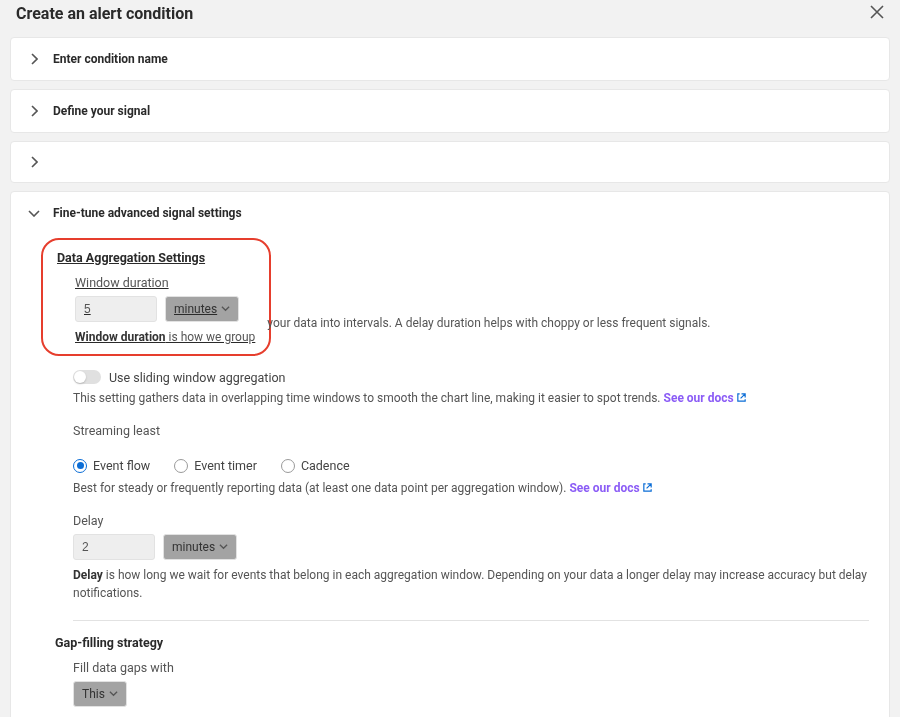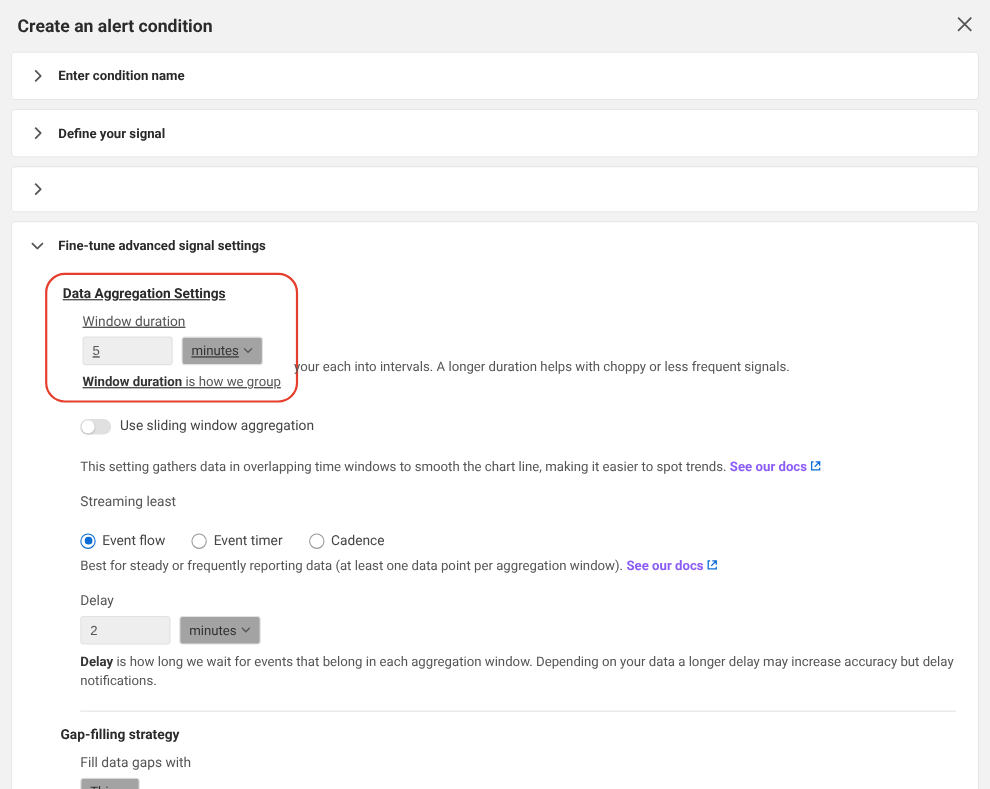--- a/index.html
+++ b/index.html
@@ -1,38 +1,38 @@
 <!DOCTYPE html>
 <html><head>
   <meta charset="utf-8">
   <style>
     * { box-sizing: border-box; margin: 0; padding: 0; }
     body { font-family: -apple-system, BlinkMacSystemFont, "Segoe UI", Roboto, Arial, sans-serif; background: #f2f2f2; font-size: 13px; color: #2a2a2a; width:900px; }
     .dialog { width: 900px; background: #f2f2f2; }
-    .dialog-header { display: flex; justify-content: space-between; align-items: center; padding: 14px 16px 10px; }
+    .dialog-header { display: flex; justify-content: space-between; align-items: center; padding: 4px 16px 10px; }
     .dialog-header h1 { font-size: 16px; font-weight: 700; }
     .close-btn { background: none; border: none; cursor: pointer; color: #555; }
     .close-btn svg { width: 14px; height: 14px; }
     .section { background: #fff; border: 1px solid #e7e7e7; border-radius: 4px; margin: 4px 10px 8px; }
     .section-header { display: flex; align-items: center; gap: 12px; padding: 14px 16px; cursor: pointer; }
     .section-header .chevron { width: 14px; display:flex; justify-content:center; color:#555;}
     .section-header .title { font-size: 12px; font-weight: 700; }
     .section-body { padding: 4px 20px 18px 44px; }
     .highlight-box { border: 2.5px solid #e63e2d; border-radius: 18px; padding: 10px 14px 8px; margin-left:-14px; display:inline-block; min-width: 210px; position:relative;text-decoration:underline;}
     .subhead { font-weight: 700; font-size: 12.5px; margin-bottom: 10px; }
     .field-label { font-size: 12.5px; color: #555; margin-bottom: 6px; margin-top: 2px;}
     .row { display: flex; gap: 8px; align-items: center; margin-bottom: 6px; }
     .input { background: #eeeeee; border: 1px solid #e2e2e2; border-radius: 3px; padding: 5px 8px; font-size: 12px; width: 82px; color:#555;}
     .select { background: #a3a3a3; border: 1px solid #e2e2e2; border-radius: 3px; padding: 5px 8px; font-size: 12px; display:flex; align-items:center; gap:4px; cursor:pointer; color:#333;}
     .select svg { width: 9px; height: 9px; }
     .desc { font-size: 12px; color: #555; line-height: 1.5; }
     .desc b { font-weight: 700; color: #333; }
     .link { color: #8b5cf6; text-decoration: none; cursor:pointer;font-weight:bold;}
     .link svg { width:11px; height:11px; vertical-align:-1px; margin-left:2px;}
-    .toggle-row { display:flex; align-items:center; gap:8px; margin-top:14px; margin-bottom:20px;}
+    .toggle-row { display:flex; align-items:flex-start; gap:8px; margin-top:14px; margin-bottom:4px;}
     .toggle { width: 28px; height: 14px; background: #e0e0e0; border-radius: 7px; position: relative; cursor:pointer;}
     .toggle::after { content:''; position:absolute; left:1px; top:1px; width:12px; height:12px; background:#fff; border-radius:50%; box-shadow:0 1px 2px rgba(0,0,0,0.2);}
     .toggle-label { font-size: 12.5px; color: #444; }
     .radio-row { display:flex; gap: 24px; align-items:center; margin-bottom:6px; margin-top:20px;}
     .radio-opt { display:flex; align-items:center; gap:6px; cursor:pointer;}
     .radio { width:14px; height:14px; border:1.5px solid #9a9a9a; border-radius:50%; display:flex; align-items:center; justify-content:center;}
     .radio.checked { border-color:#0b6dd6;}
     .radio.checked::after { content:''; width:7px; height:7px; background:#0b6dd6; border-radius:50%;}
     .radio-label { font-size: 12.5px; color: #444;}
     .group { margin-top: 16px;}
@@ -109,21 +109,21 @@
               <span>minutes</span>
               <span><svg viewBox="0 0 10 6">
                     <path d="M1 1 L5 5 L9 1" stroke="#555" stroke-width="1.4" fill="none"></path>
                   </svg></span>
             </div>
           </div>
           <div class="desc" style="white-space:nowrap;">
             <b>Window duration</b><span> is how we group </span>
           </div>
         </div>
-        <span class="desc-overflow">your each into intervals. A longer duration helps with choppy or less frequent signals.</span>
+        <span class="desc-overflow">your data into intervals. A delay duration helps with choppy or less frequent signals.</span>
       </div>
 
       <div class="field-block">
         <div class="toggle-row">
           <div class="toggle"></div>
           <span class="toggle-label">Use sliding window aggregation</span>
         </div>
         <div class="desc">
           <span>This setting gathers data in overlapping time windows to smooth the chart line, making it easier to spot trends. </span>
           <a class="link"><span>See our docs</span><span><svg viewBox="0 0 12 12">

